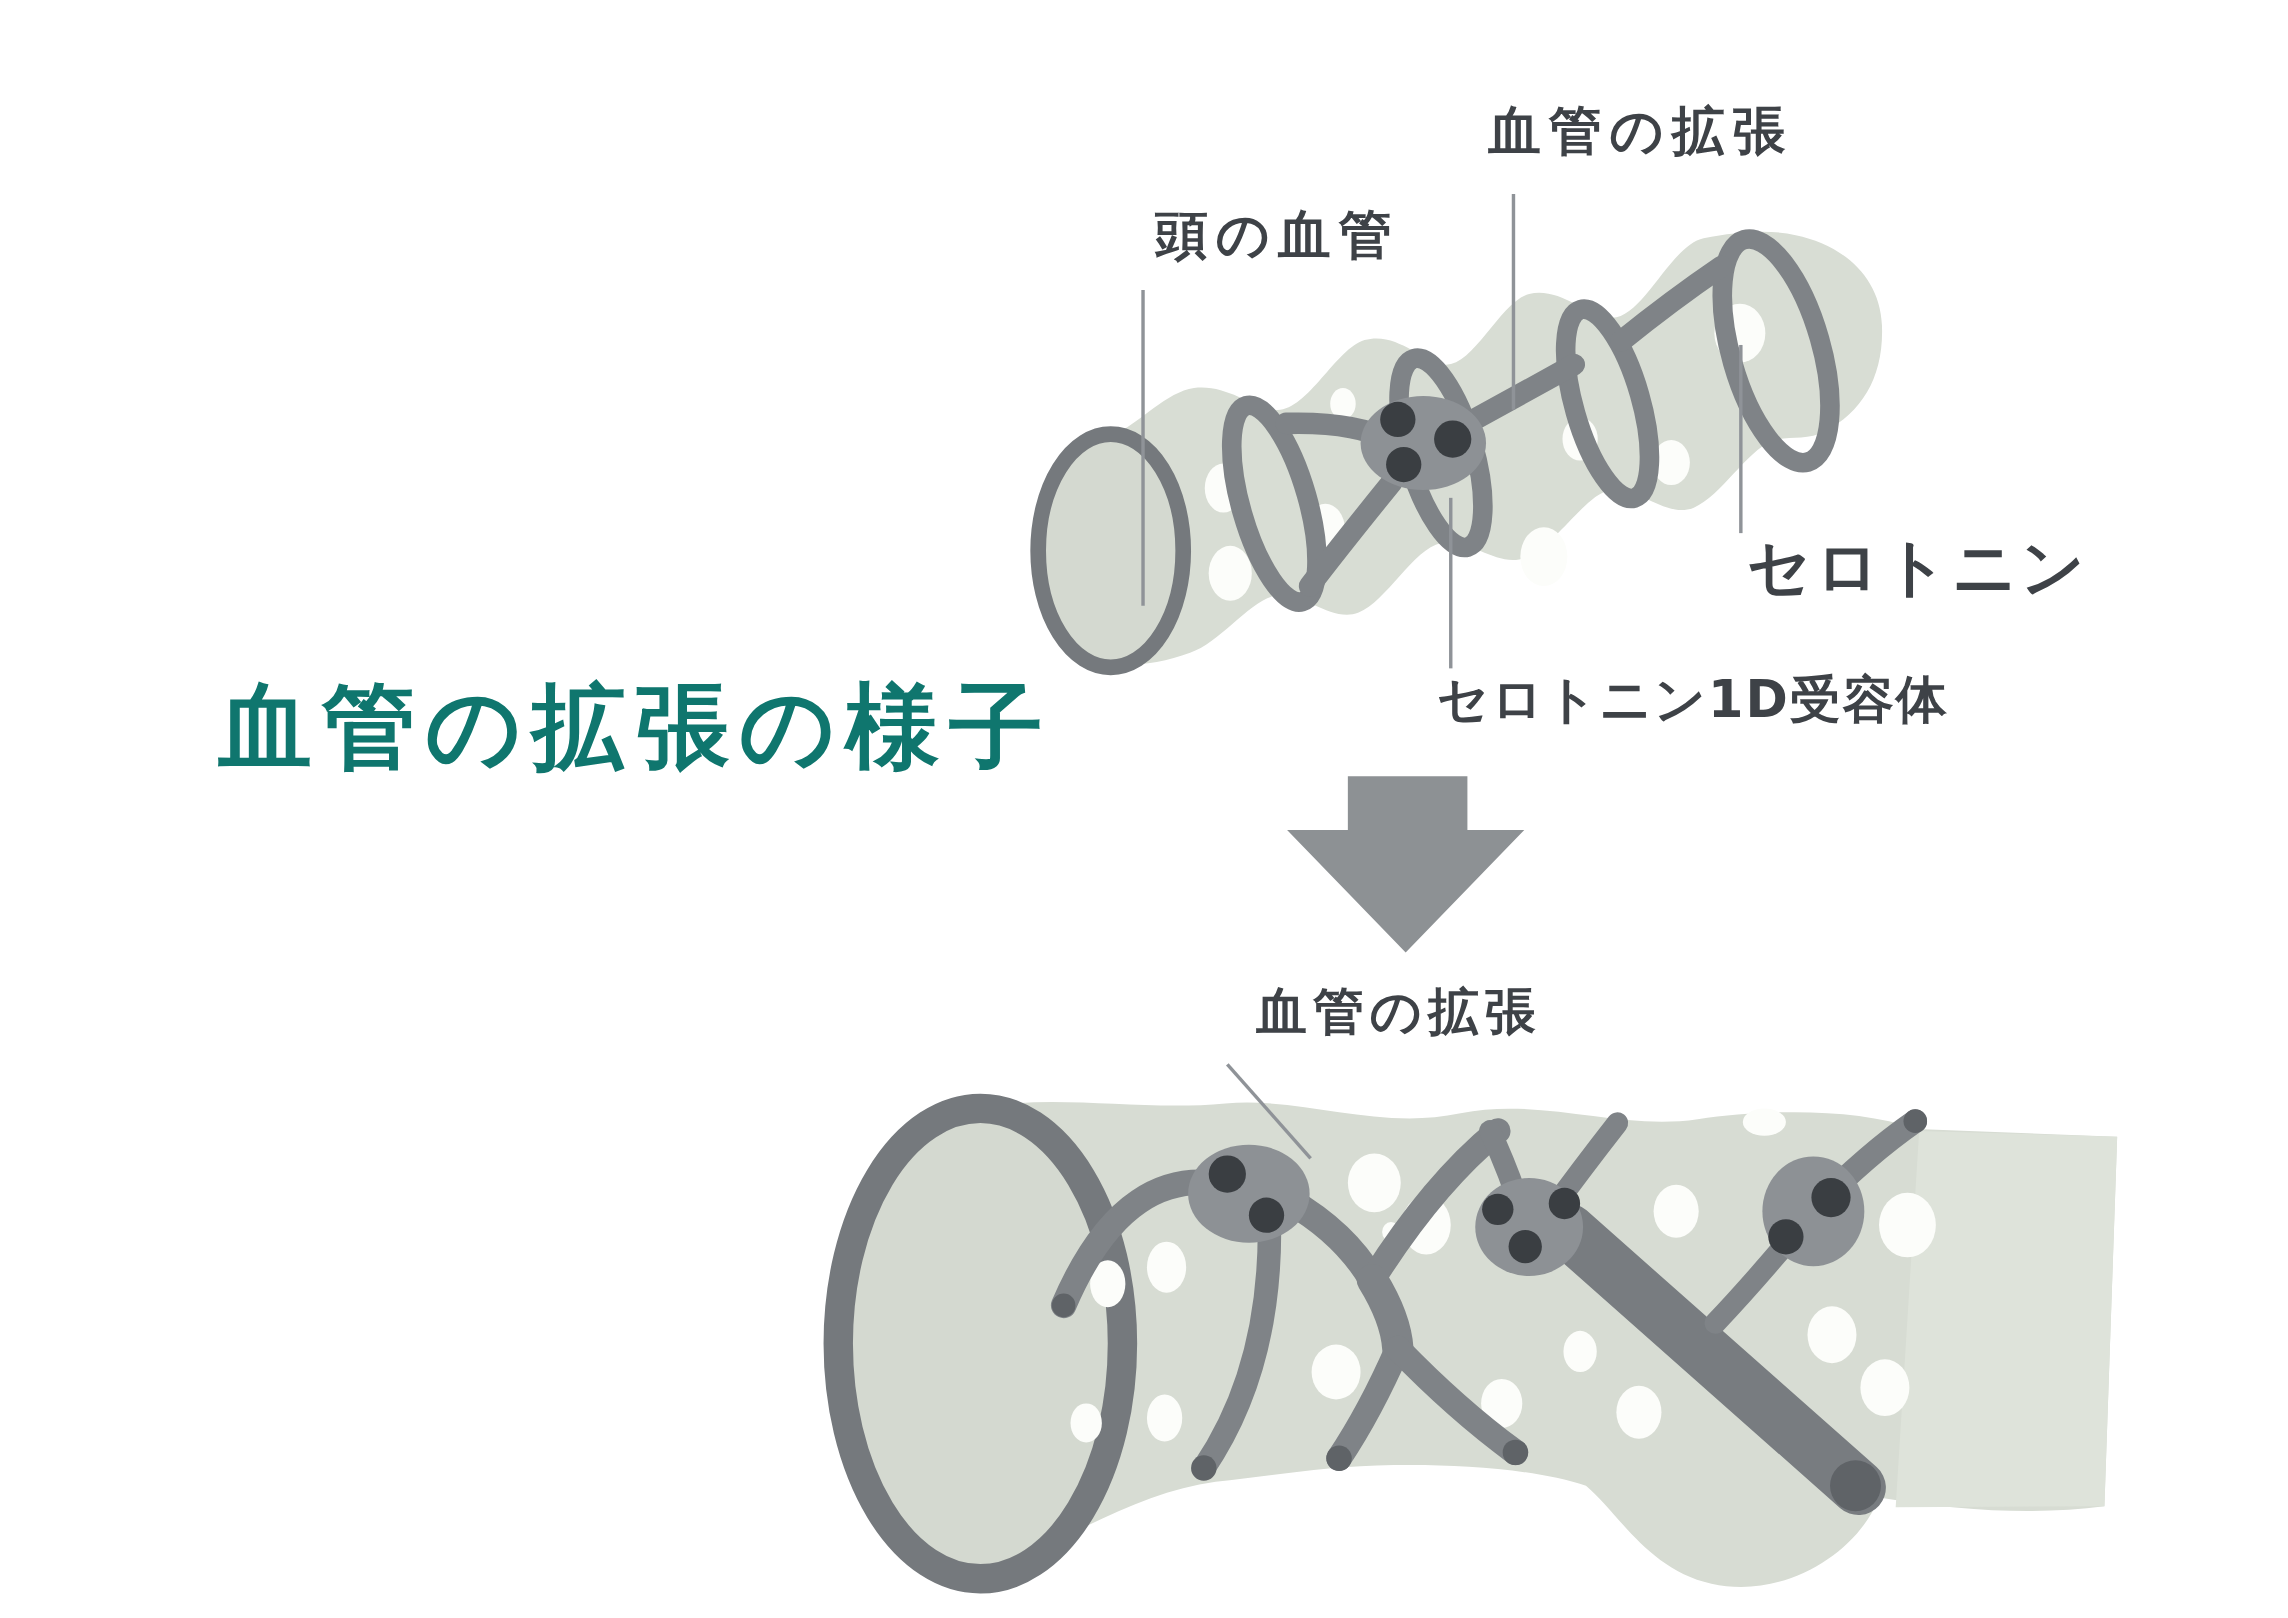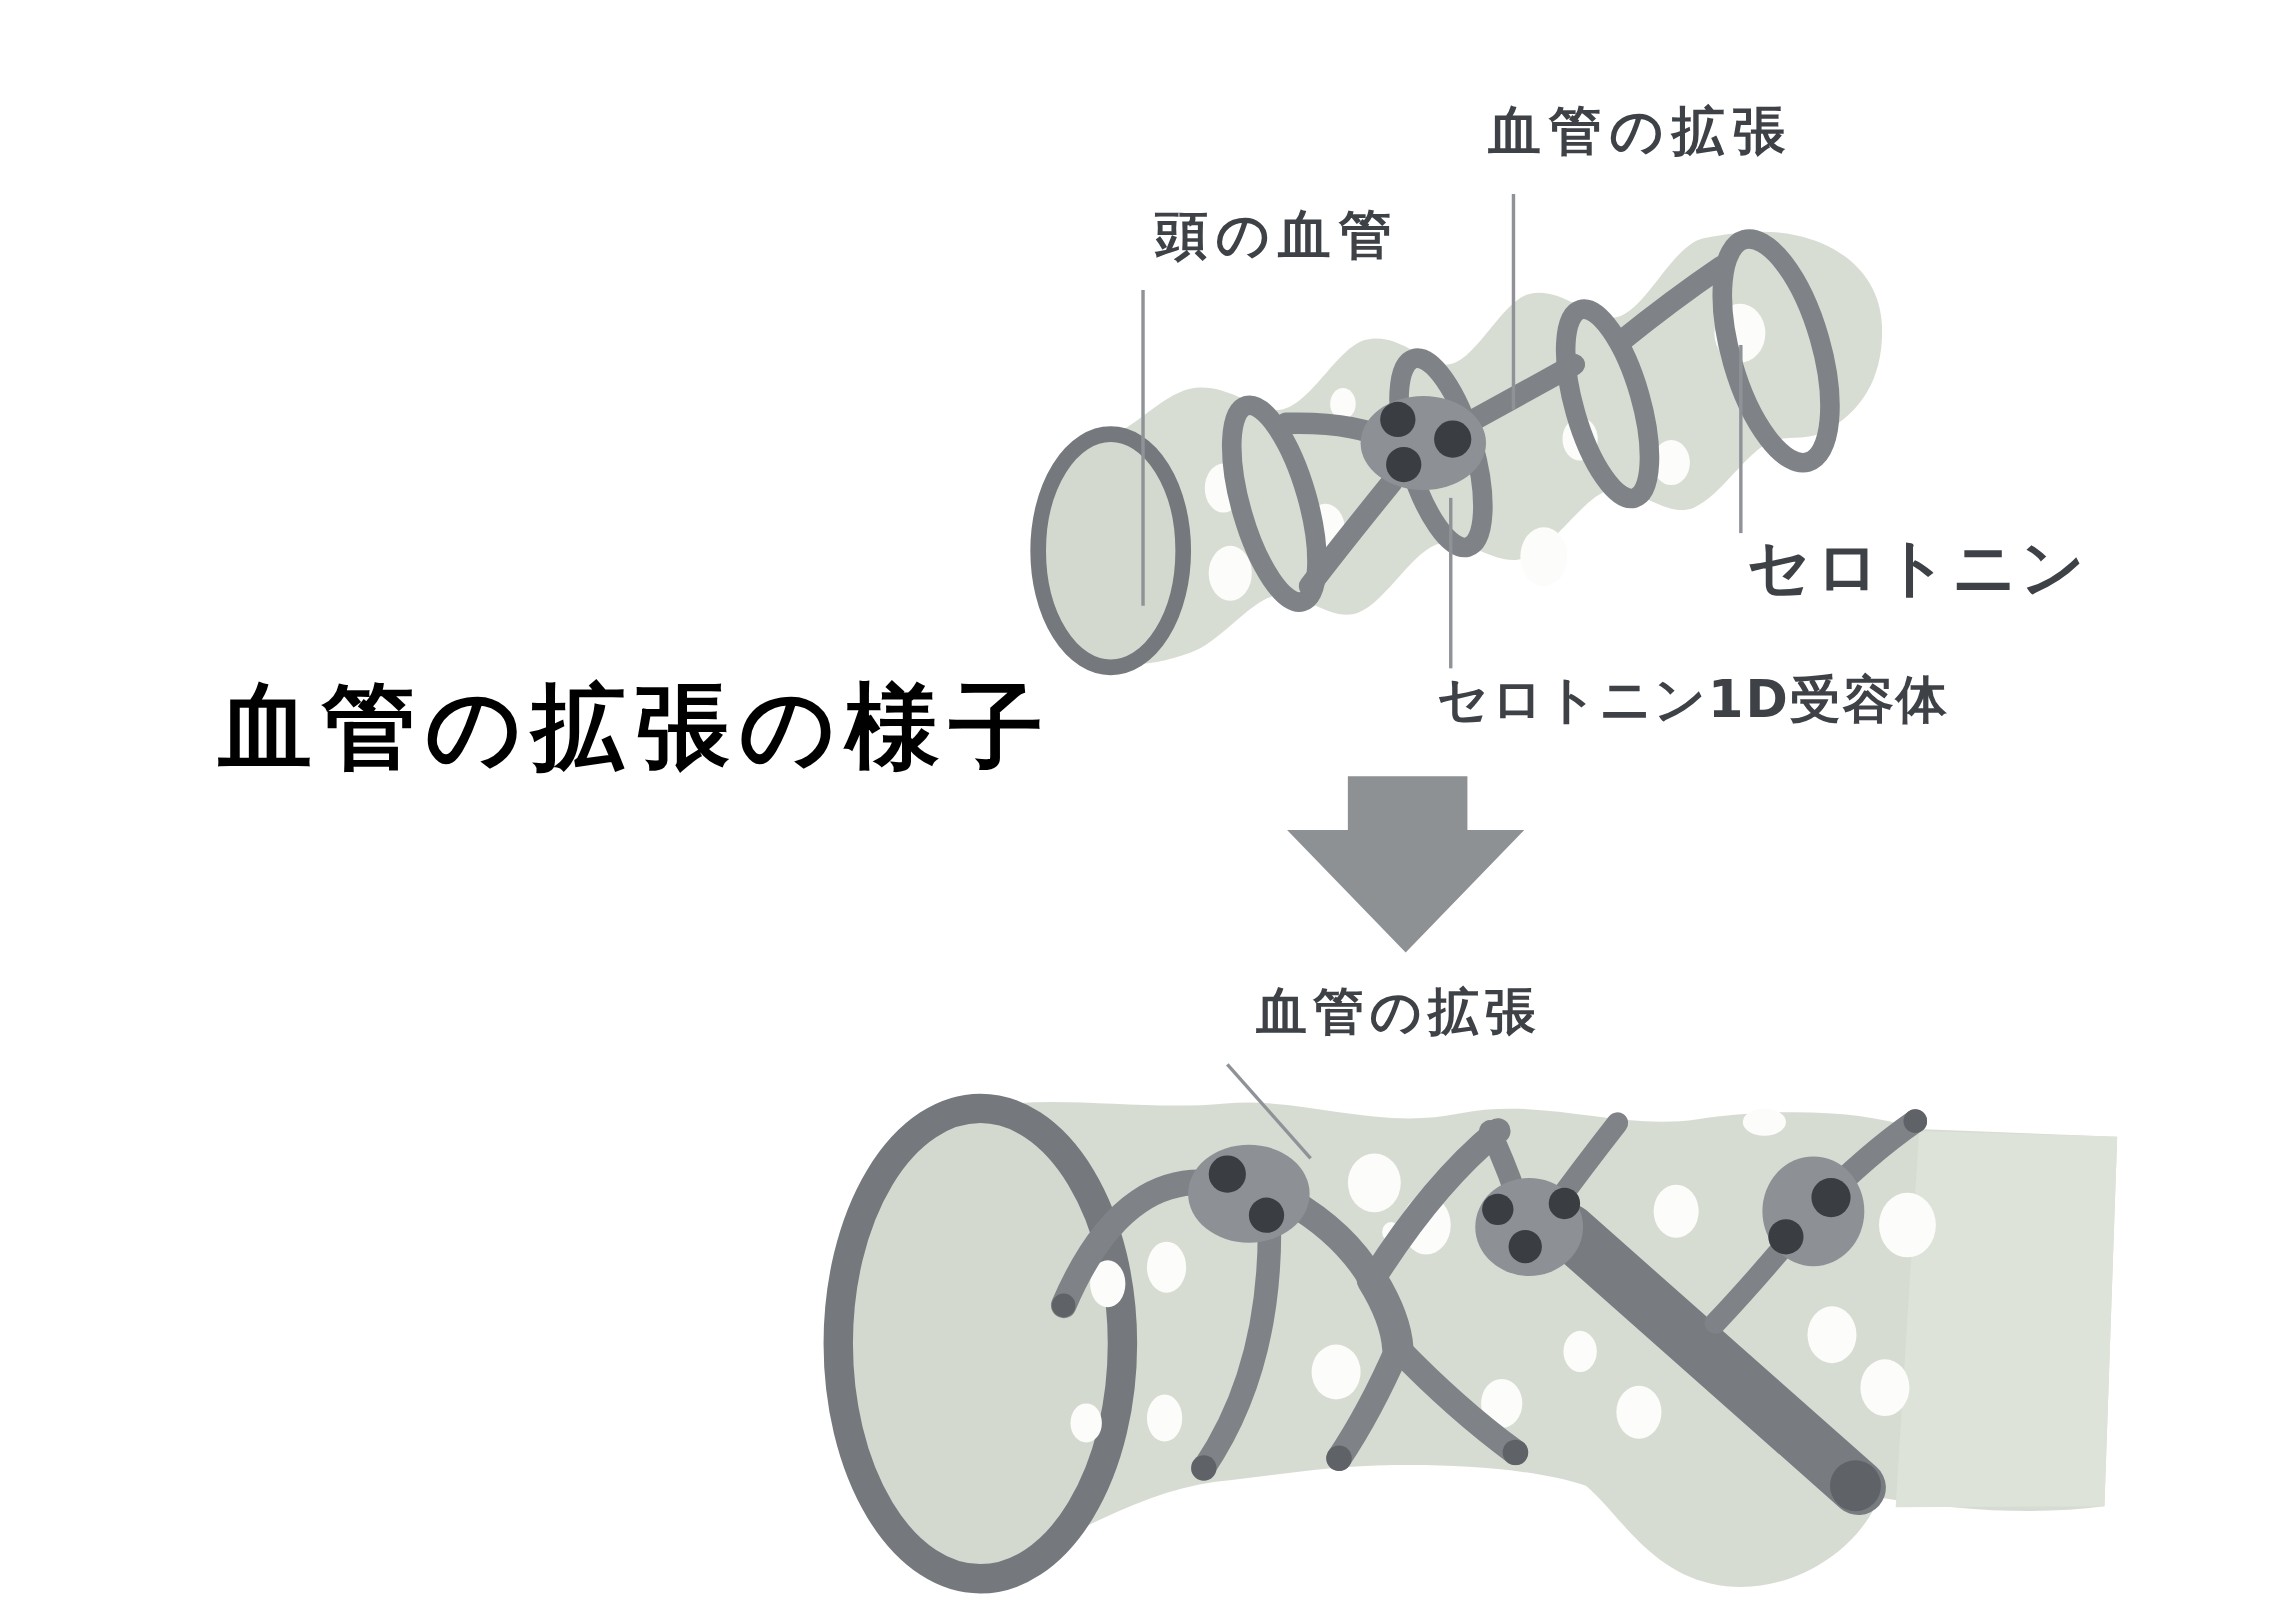--- a/index.html
+++ b/index.html
@@ -6,21 +6,21 @@
   .page{position:relative;width:2289px;height:1618px;background:#ffffff;overflow:hidden;
         font-family:"DejaVu Sans","Liberation Sans",sans-serif;}
   .art{position:absolute;left:0;top:0;width:2289px;height:1618px;}
   .lbl{position:absolute;color:#3e4247;font-weight:600;line-height:1;white-space:nowrap;}
   .lbl-vessel{left:1155px;top:208px;font-size:53px;letter-spacing:7.8px;}
   .lbl-nerve{left:1488px;top:104px;font-size:53px;letter-spacing:7.8px;}
   .lbl-1b{left:1715px;top:518px;font-size:63px;letter-spacing:3.9px;line-height:1.58;margin-left:32px;}
   .lbl-1d{left:1437px;top:674px;font-size:51px;letter-spacing:2px;}
   .lbl-dilation{left:1256px;top:986px;font-size:51px;letter-spacing:5.9px;}
   .page-title{position:absolute;left:218px;top:680px;font-size:94px;font-weight:bold;
-              color:#000000;letter-spacing:9.8px;line-height:1;white-space:nowrap;}
+              color:#0f766e;letter-spacing:9.8px;line-height:1;white-space:nowrap;}
   svg{display:block;}
 </style>
 </head>
 <body>
 
 <div class="page">
 
   <svg class="art" viewBox="0 0 2335 1651">
 
     <g>

